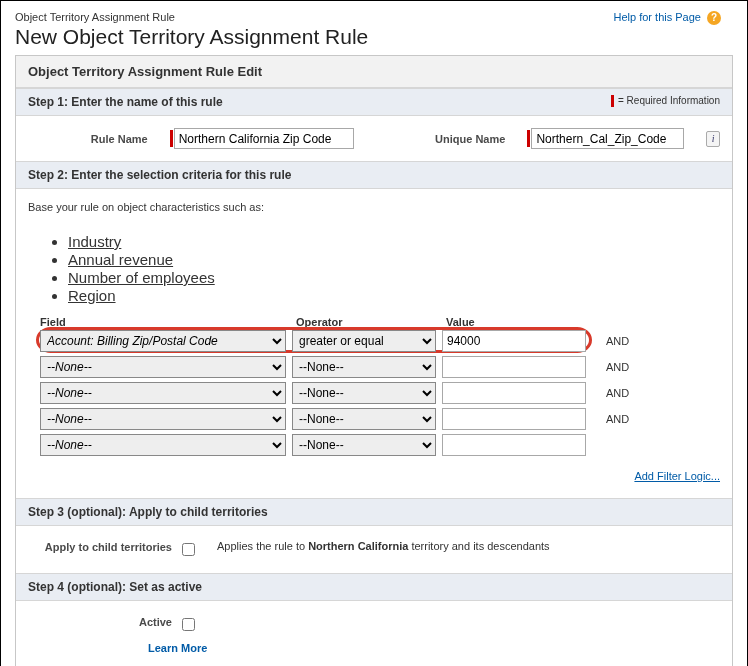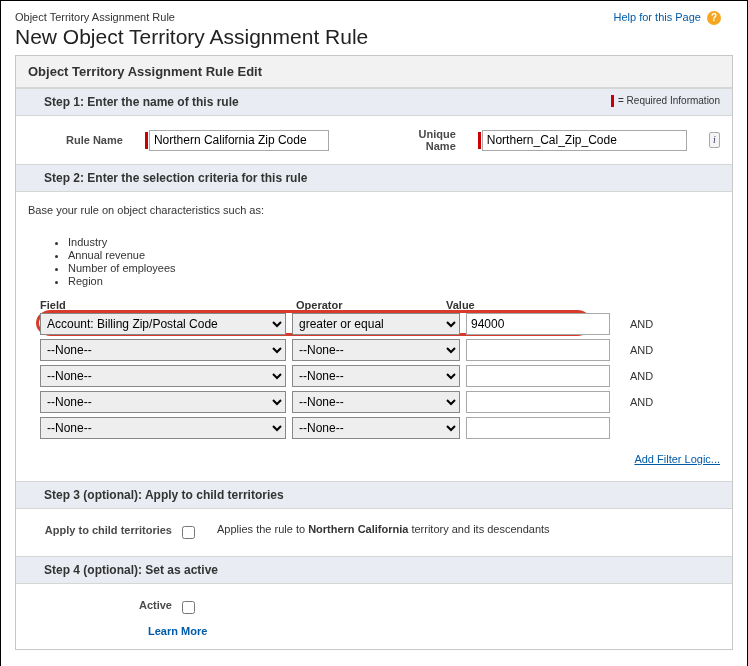--- a/index.html
+++ b/index.html
@@ -44,21 +44,21 @@
     border-bottom: 1px solid #d6d6d6;
     padding: 8px 12px;
     font-size: 13px;
     font-weight: bold;
     color: #333;
   }
   .step-header {
     background: #e9edf3;
     border-top: 1px solid #d6d6d6;
     border-bottom: 1px solid #d6d6d6;
-    padding: 6px 28px;
+    padding: 6px 12px;
     font-size: 12px;
     font-weight: bold;
     color: #333;
     position: relative;
   }
   .panel > .step-header:first-of-type { border-top: none; }
   .req-info {
     position: absolute; right: 12px; top: 6px;
     font-weight: normal; font-size: 10px; color: #333;
   }
@@ -81,33 +81,33 @@
     border: 1px solid #a8a8a8; background: #fff; width: 180px;
     margin-left: 4px;
   }
   .info-btn {
     display: inline-block; width: 16px; height: 16px; border: 1px solid #aaa;
     border-radius: 2px; background: #f4f4f4; text-align: center;
     line-height: 14px; font-size: 10px; font-family: Georgia, serif;
     font-style: italic; color: #336; margin-left: 6px; cursor: pointer;
   }
   .base-text { font-size: 11px; margin: 0 0 6px 0; }
-  ul.bul { margin: 20px 0 12px 40px; padding: 0; font-size: 11px; }
+  ul.bul { margin: 20px 0 12px 40px; padding: 0; font-size: 15px; text-decoration: underline; }
   ul.bul li { margin-bottom: 1px; }
   .crit-headers { display: flex; padding-left: 12px; font-weight: bold; font-size: 11px; margin-top: 8px; }
   .crit-headers .h-field { width: 256px; }
   .crit-headers .h-op { width: 150px; }
   .crit-headers .h-val { width: 150px; }
   .crit-row { display: flex; align-items: center; padding: 2px 0 2px 12px; position: relative; }
   select.sel {
     font-size: 12px; height: 22px; border: 1px solid #888;
     background: #eee; padding: 1px 2px;
   }
-  .sel-field { width: 246px; margin-right: 6px; }
-  .sel-op { width: 168px; margin-right: 6px; }
+  .sel-field { width: 246px; margin-right: 6px; font-style: italic; }
+  .sel-op { width: 144px; margin-right: 6px; }
   input.val-in {
     font-size: 12px; height: 22px; width: 144px;
     border: 1px solid #a8a8a8; padding: 2px 4px; margin-right: 20px;
   }
   .and-txt { font-size: 11px; color: #333; }
   .highlight-ring {
     position: absolute;
     border: 3px solid #d83a2b;
     border-radius: 16px / 14px;
     pointer-events: none;
@@ -155,21 +155,21 @@
         <div class="row1">
           <div class="lbl-right">Rule Name</div>
           <div class="field-wrap">
             <span class="req-bar"></span>
             <input class="text-in" type="text" value="Northern California Zip Code" style="">
           </div>
           <div style="width:40px"></div>
           <div class="lbl-right" style="width:110px">Unique Name</div>
           <div class="field-wrap">
             <span class="req-bar"></span>
-            <input class="text-in" type="text" style="width: 205px;" value="Northern_Cal_Zip_Code">
+            <input class="text-in" type="text" style="width: 153px;" value="Northern_Cal_Zip_Code">
           </div>
           <span class="info-btn">i</span>
         </div>
       </div>
 
       <div class="step-header">Step 2: Enter the selection criteria for this rule</div>
       <div class="section-body">
         <p class="base-text">Base your rule on object characteristics such as:</p>
         <ul class="bul" id="bullet-list">
             <li>Industry</li>

